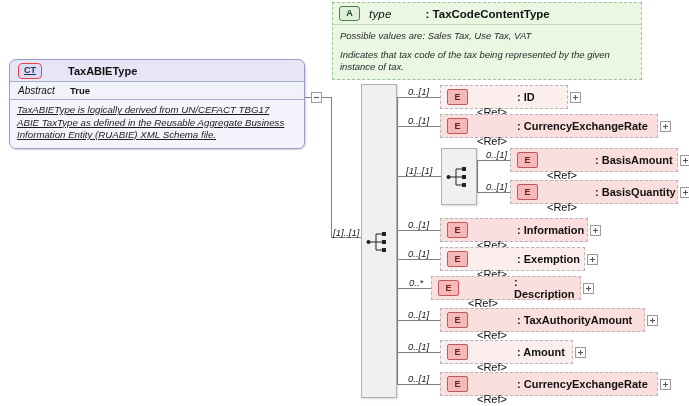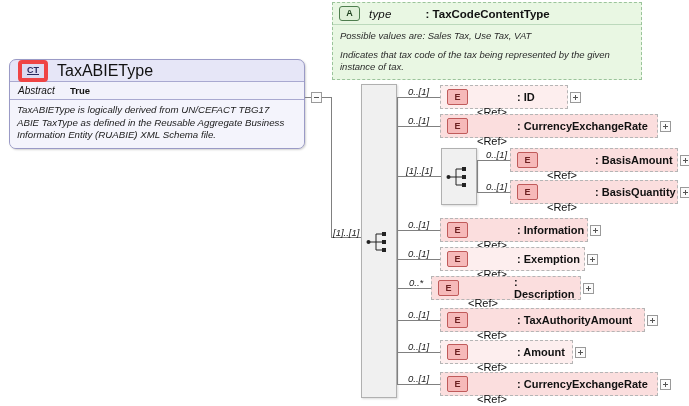--- a/index.html
+++ b/index.html
@@ -46,34 +46,34 @@
     background:#e6e6f7;box-sizing:border-box;
     box-shadow:1px 1px 2px rgba(0,0,0,.18);
     overflow:hidden;
   }
   .ct-head{
     display:flex;align-items:center;height:22px;padding:0 8px;
     border-bottom:1px solid #a9a9d0;box-sizing:border-box;
   }
   .ct-badge{
     display:inline-flex;align-items:center;justify-content:center;
-    width:22px;height:14px;border:4px solid #ef4444;border-radius:4px;
+    width:22px;height:14px;border:1px solid #ef4444;border-radius:4px;
     background:#dcdcf2;font-size:9px;font-weight:bold;color:#2a2a5e;
-    line-height:1;margin-right:9px;flex:none;text-decoration:underline;
-  }
-  .ct-title{font-size:16px;font-weight:normal;color:#111;}
+    line-height:1;margin-right:26px;flex:none;text-decoration:underline;
+  }
+  .ct-title{font-size:11px;font-weight:bold;color:#111;}
   .ct-row{
     display:flex;align-items:center;height:18px;padding:0 8px;
     background:#f2f2fb;border-bottom:1px solid #a9a9d0;box-sizing:border-box;
   }
   .ct-row .k{font-style:italic;font-size:10px;color:#111;width:52px;}
   .ct-row .v{font-size:9.5px;font-weight:bold;color:#111;}
   .ct-doc{
     background:#f4f4fc;padding:4px 18px 6px 7px;
-    font-style:italic;font-size:9.7px;line-height:12.5px;color:#1b1b1b;
+    font-style:italic;font-size:9.7px;line-height:12.5px;color:#1b1b1b;text-decoration:underline;
   }
 
   
   .exp{
     position:absolute;width:11px;height:11px;
     border:1px solid #9a9a9a;background:#fbfbfb;box-sizing:border-box;
   }
   .exp::before{
     content:"";position:absolute;left:2px;top:4px;width:5px;height:1px;background:#555;
   }

